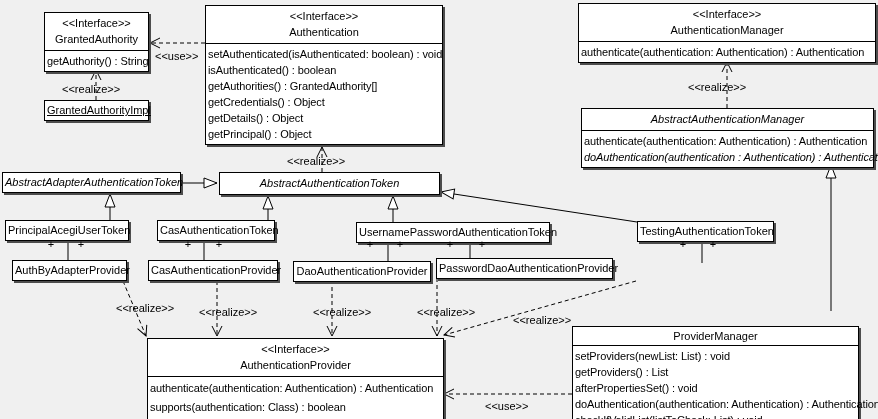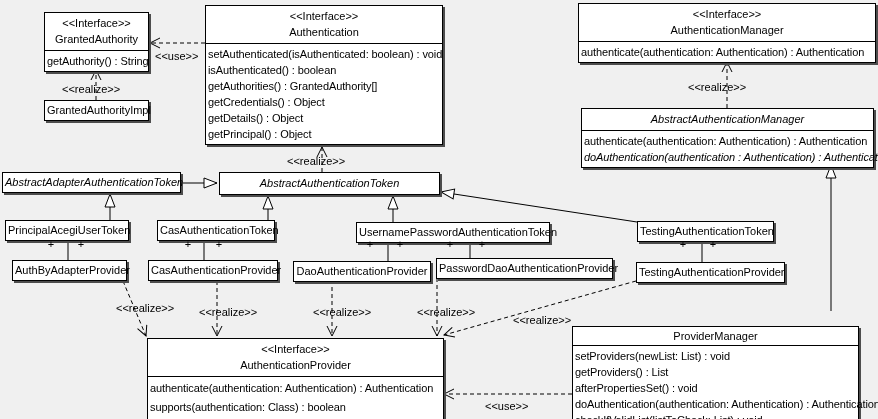--- a/index.html
+++ b/index.html
@@ -62,21 +62,21 @@
   <div class="cls" style="left:44px;top:12px;width:103px;">
     <div class="hd">
       <div class="st">&lt;&lt;Interface&gt;&gt;</div>
       <div class="nm">GrantedAuthority</div>
     </div>
     <div class="body">
       <div class="m">getAuthority() : String</div>
     </div>
   </div>
 
-  <div class="cls simple" style="left:44px;top:100px;width:103px;">
+  <div class="cls simple" style="left:44px;top:100px;width:103px;text-decoration:underline;">
     <div class="hd">
       <div class="nm">GrantedAuthorityImpl</div>
     </div>
   </div>
 
   <div class="cls" style="left:205px;top:5px;width:236px;">
     <div class="hd">
       <div class="st">&lt;&lt;Interface&gt;&gt;</div>
       <div class="nm">Authentication</div>
     </div>
@@ -163,25 +163,20 @@
       <div class="nm">CasAuthenticationProvider</div>
     </div>
   </div>
 
   <div class="cls simple" style="left:436px;top:258px;width:175px;">
     <div class="hd">
       <div class="nm">PasswordDaoAuthenticationProvider</div>
     </div>
   </div>
 
-  <div class="cls simple" style="left:636px;top:262px;width:147px;">
-    <div class="hd">
-      <div class="nm">TestingAuthenticationProvider</div>
-    </div>
-  </div>
 
   <div class="cls lh19" style="left:147px;top:338px;width:295px;">
     <div class="hd">
       <div class="st">&lt;&lt;Interface&gt;&gt;</div>
       <div class="nm">AuthenticationProvider</div>
     </div>
     <div class="body">
       <div class="m">authenticate(authentication: Authentication) : Authentication</div>
       <div class="m">supports(authentication: Class) : boolean</div>
     </div>

